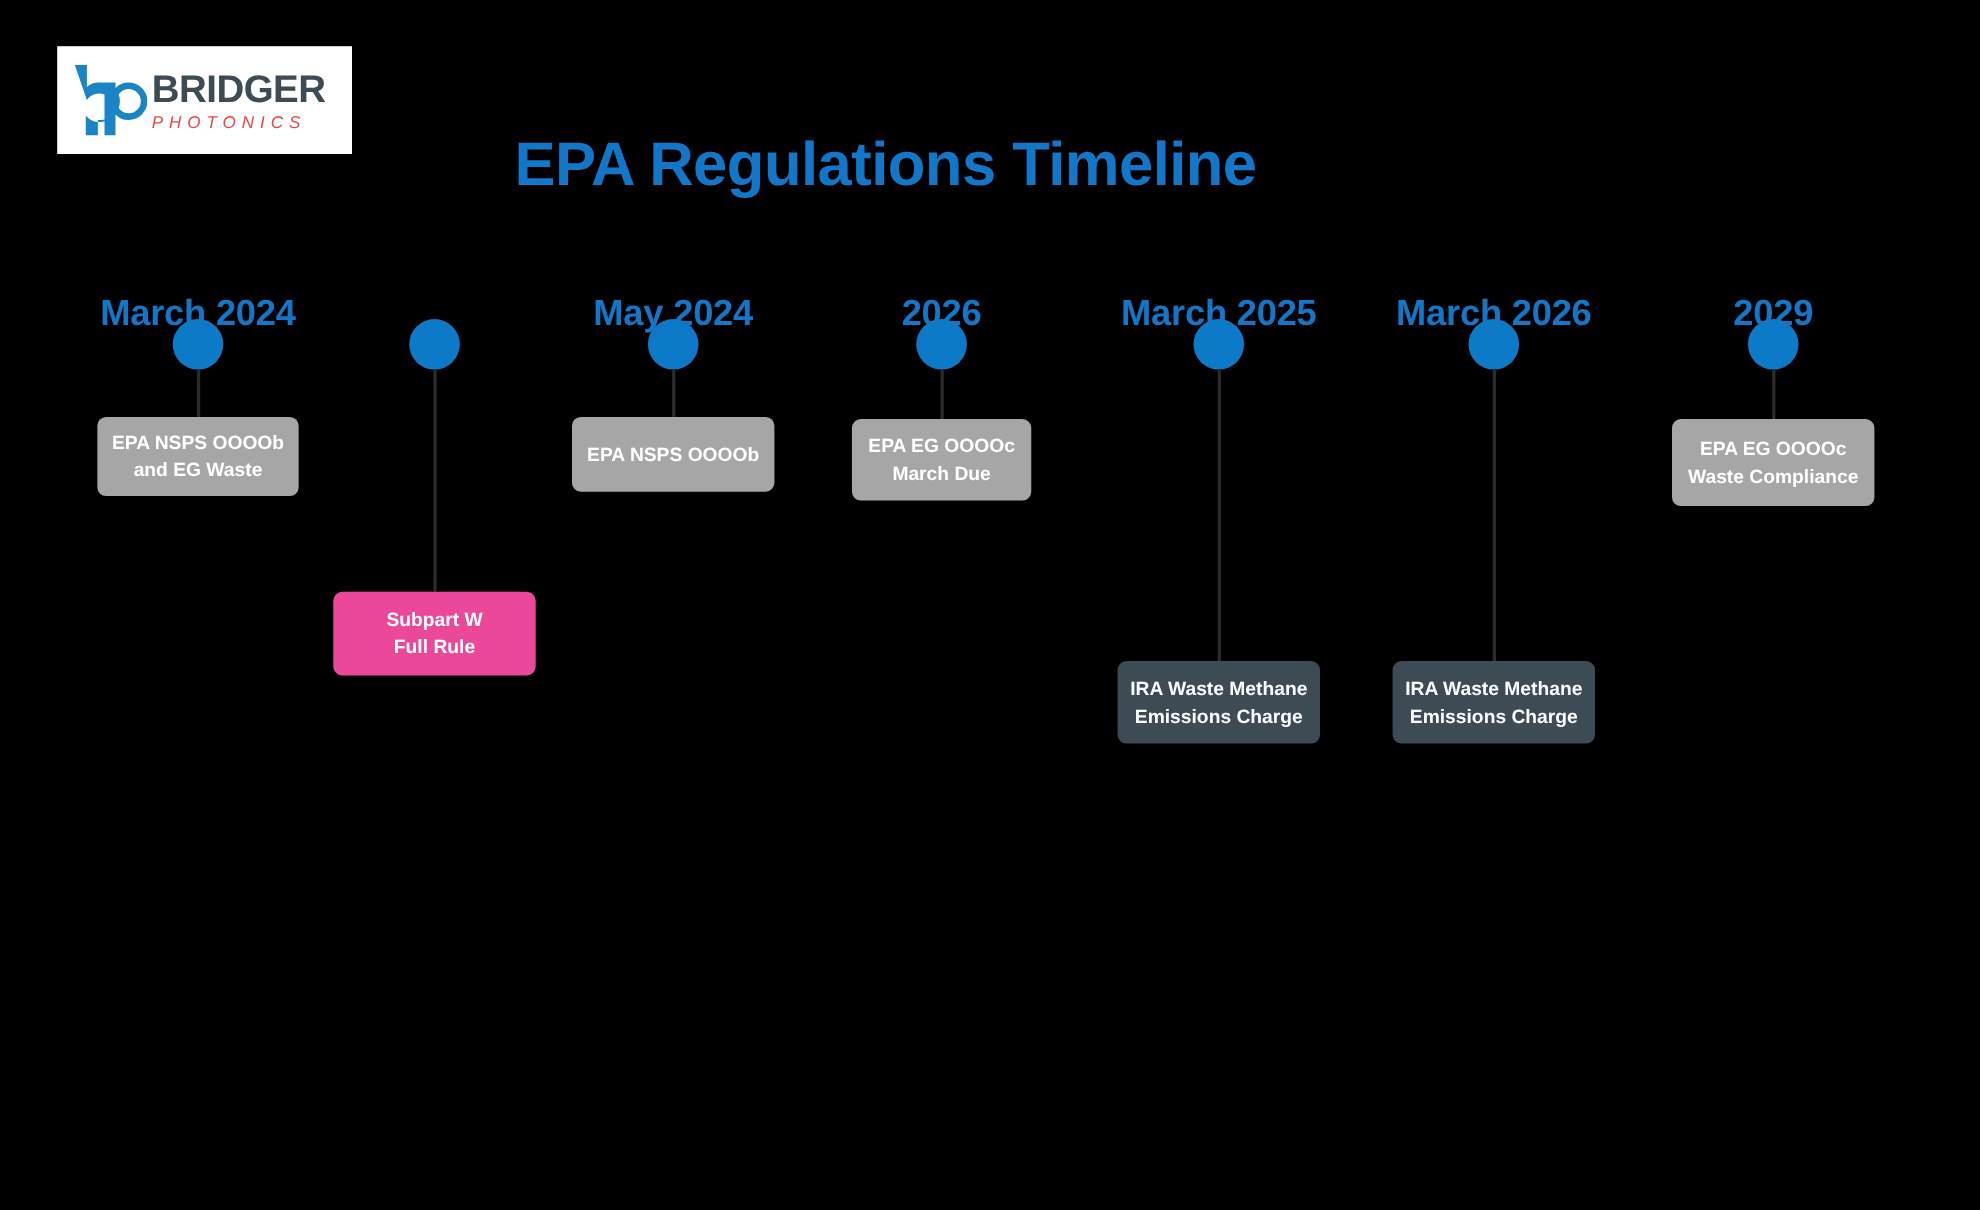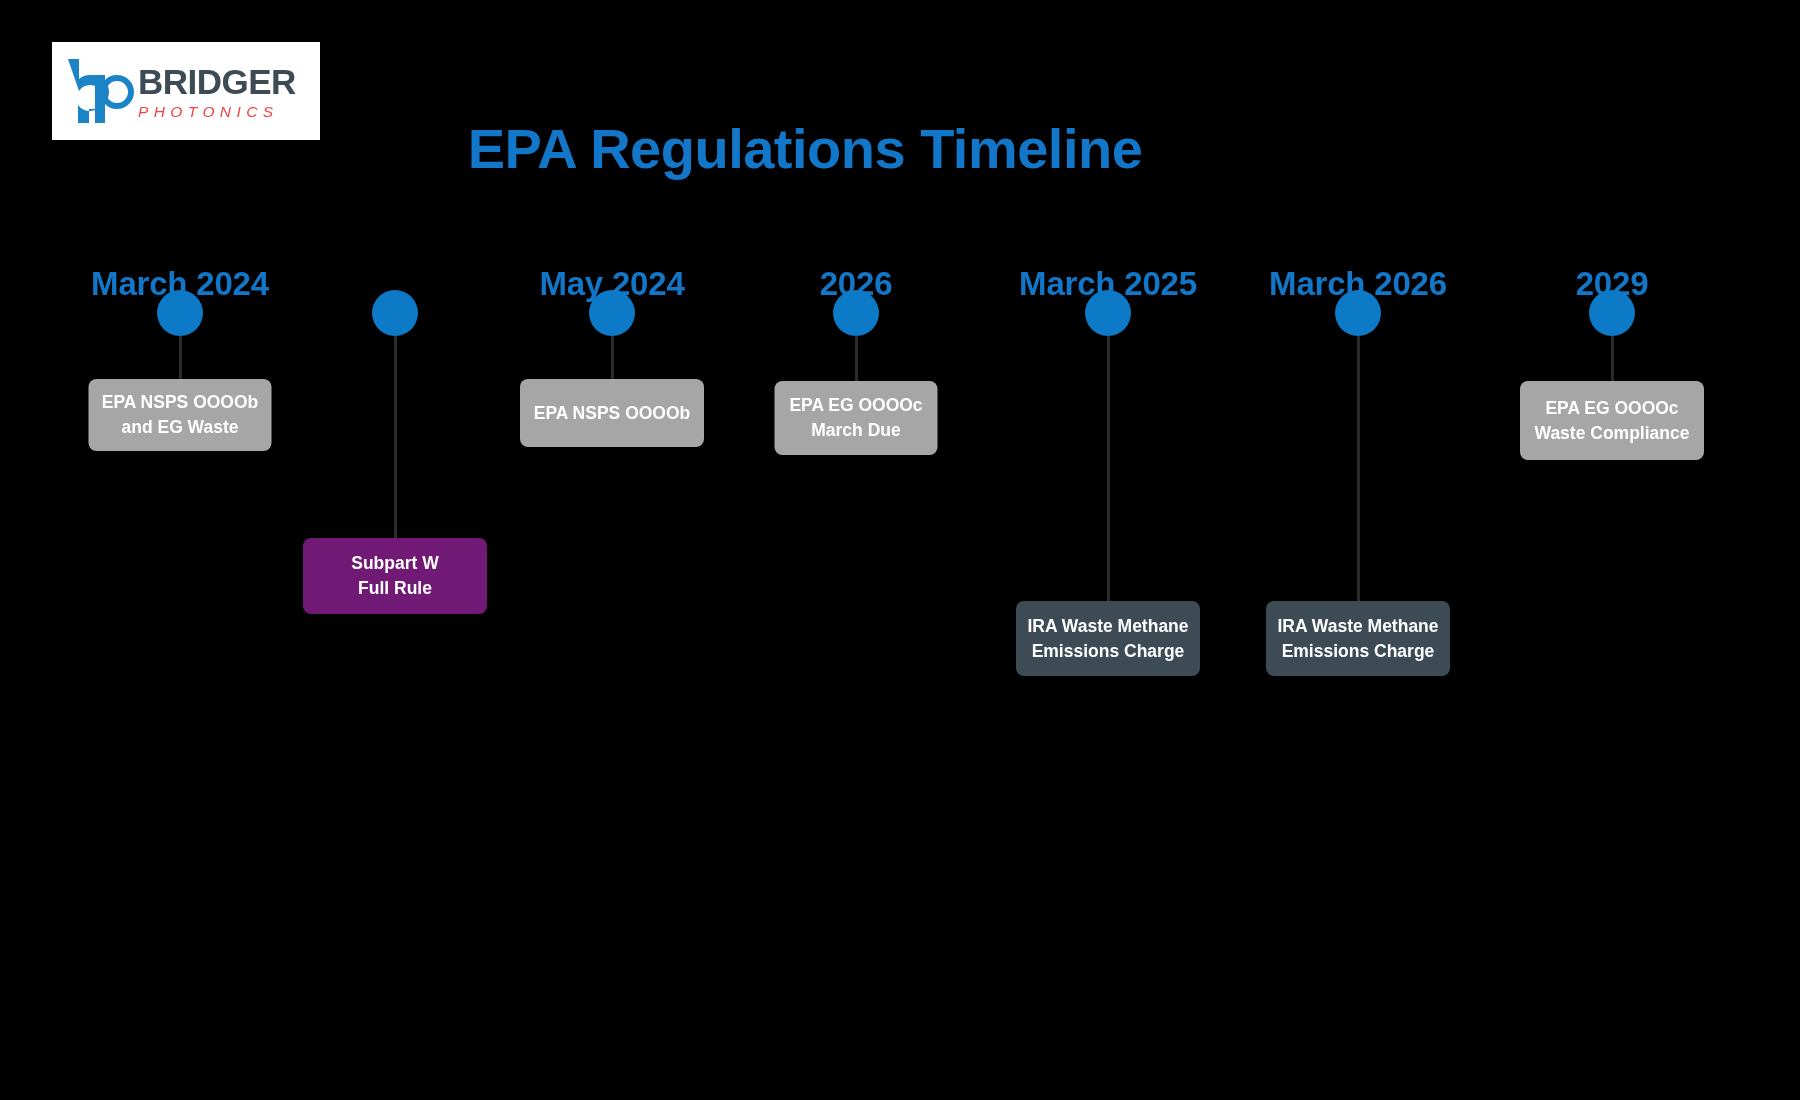--- a/index.html
+++ b/index.html
@@ -156,21 +156,21 @@
     </div>
   <div id="events-layer">
       <div class="stem" style="left: 180px; top: 336px; height: 43px;"></div>
       <div class="event-box box-gray" style="left: 180px; top: 379px; width: 183px; height: 72px; background: rgb(166, 166, 166);">
         <div>
           <span class="box-line">EPA NSPS OOOOb</span>
           <span class="box-line">and EG Waste</span>
         </div>
       </div>
       <div class="stem" style="left: 395px; top: 336px; height: 202px;"></div>
-      <div class="event-box box-light" style="left: 395px; top: 538px; width: 184px; height: 76px; background: #701a75;">
+      <div class="event-box box-light" style="left: 395px; top: 538px; width: 184px; height: 76px; background: #ec4899;">
         <div>
           <span class="box-line">Subpart W</span>
           <span class="box-line">Full Rule</span>
         </div>
       </div>
       <div class="stem" style="left: 612px; top: 336px; height: 43px;"></div>
       <div class="event-box box-gray" style="left: 612px; top: 379px; width: 184px; height: 68px; background: rgb(166, 166, 166);">
         <div>
           <span class="box-line">EPA NSPS OOOOb</span>
         </div>

